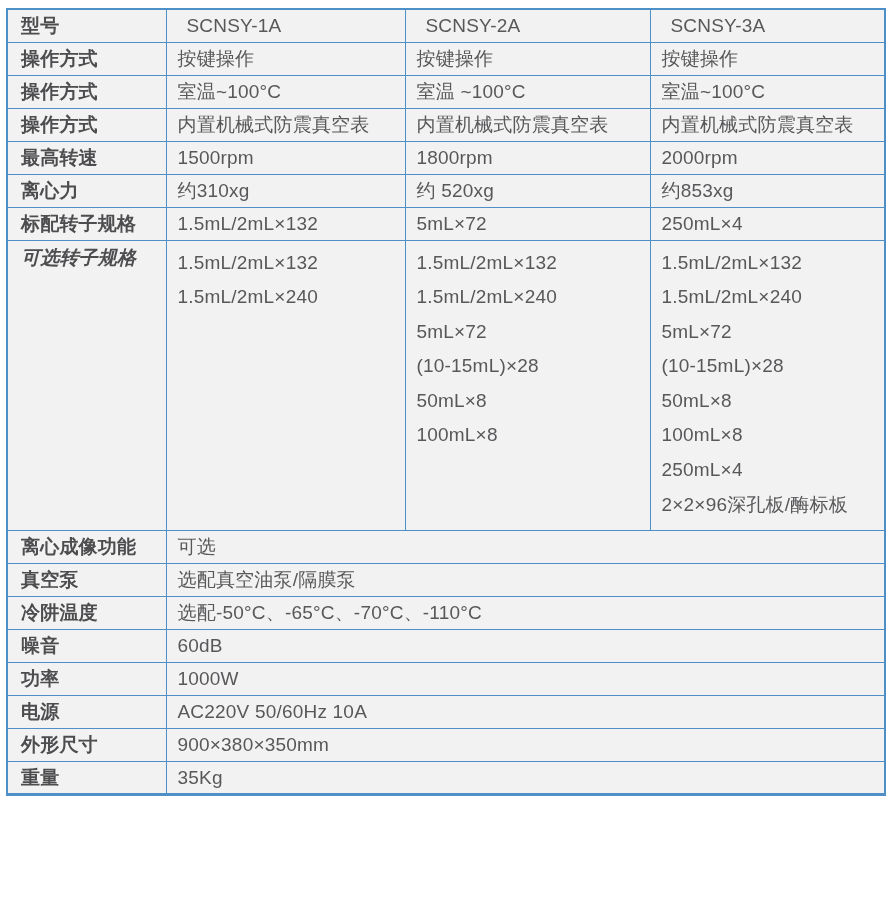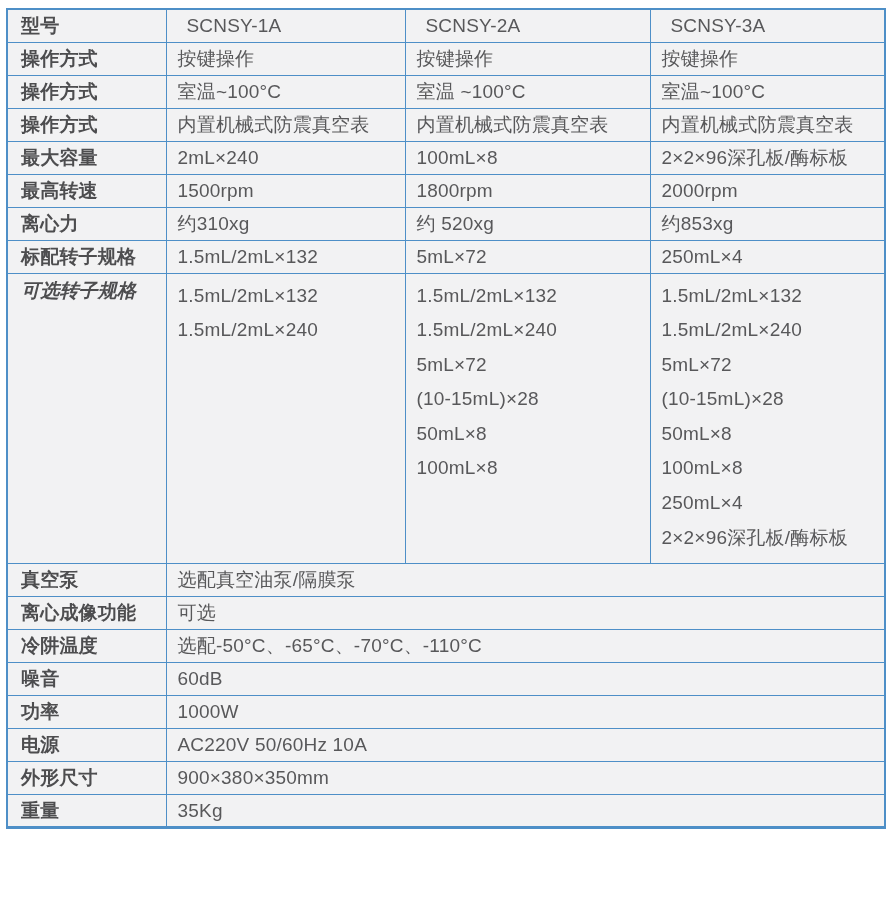--- a/index.html
+++ b/index.html
@@ -89,26 +89,20 @@
           <td>室温 ~100°C</td>
           <td>室温~100°C</td>
         </tr>
         <tr>
           <td class="label-cell">操作方式</td>
           <td>内置机械式防震真空表</td>
           <td>内置机械式防震真空表</td>
           <td>内置机械式防震真空表</td>
         </tr>
         <tr>
-          <td class="label-cell">最大容量</td>
-          <td>2mL×240</td>
-          <td>100mL×8</td>
-          <td>2×2×96深孔板/酶标板</td>
-        </tr>
-        <tr>
           <td class="label-cell">最高转速</td>
           <td>1500rpm</td>
           <td>1800rpm</td>
           <td>2000rpm</td>
         </tr>
         <tr>
           <td class="label-cell">离心力</td>
           <td>约310xg</td>
           <td>约 520xg</td>
           <td>约853xg</td>
@@ -140,26 +134,26 @@
             <div class="line">1.5mL/2mL×240</div>
             <div class="line">5mL×72</div>
             <div class="line">(10-15mL)×28</div>
             <div class="line">50mL×8</div>
             <div class="line">100mL×8</div>
             <div class="line">250mL×4</div>
             <div class="line">2×2×96深孔板/酶标板</div>
           </td>
         </tr>
         <tr>
+          <td class="label-cell">离心成像功能</td>
+          <td colspan="3">可选</td>
+        </tr>
+        <tr>
           <td class="label-cell">真空泵</td>
           <td colspan="3">选配真空油泵/隔膜泵</td>
-        </tr>
-        <tr>
-          <td class="label-cell">离心成像功能</td>
-          <td colspan="3">可选</td>
         </tr>
         <tr>
           <td class="label-cell">冷阱温度</td>
           <td colspan="3">选配-50°C、-65°C、-70°C、-110°C</td>
         </tr>
         <tr>
           <td class="label-cell">噪音</td>
           <td colspan="3">60dB</td>
         </tr>
         <tr>

